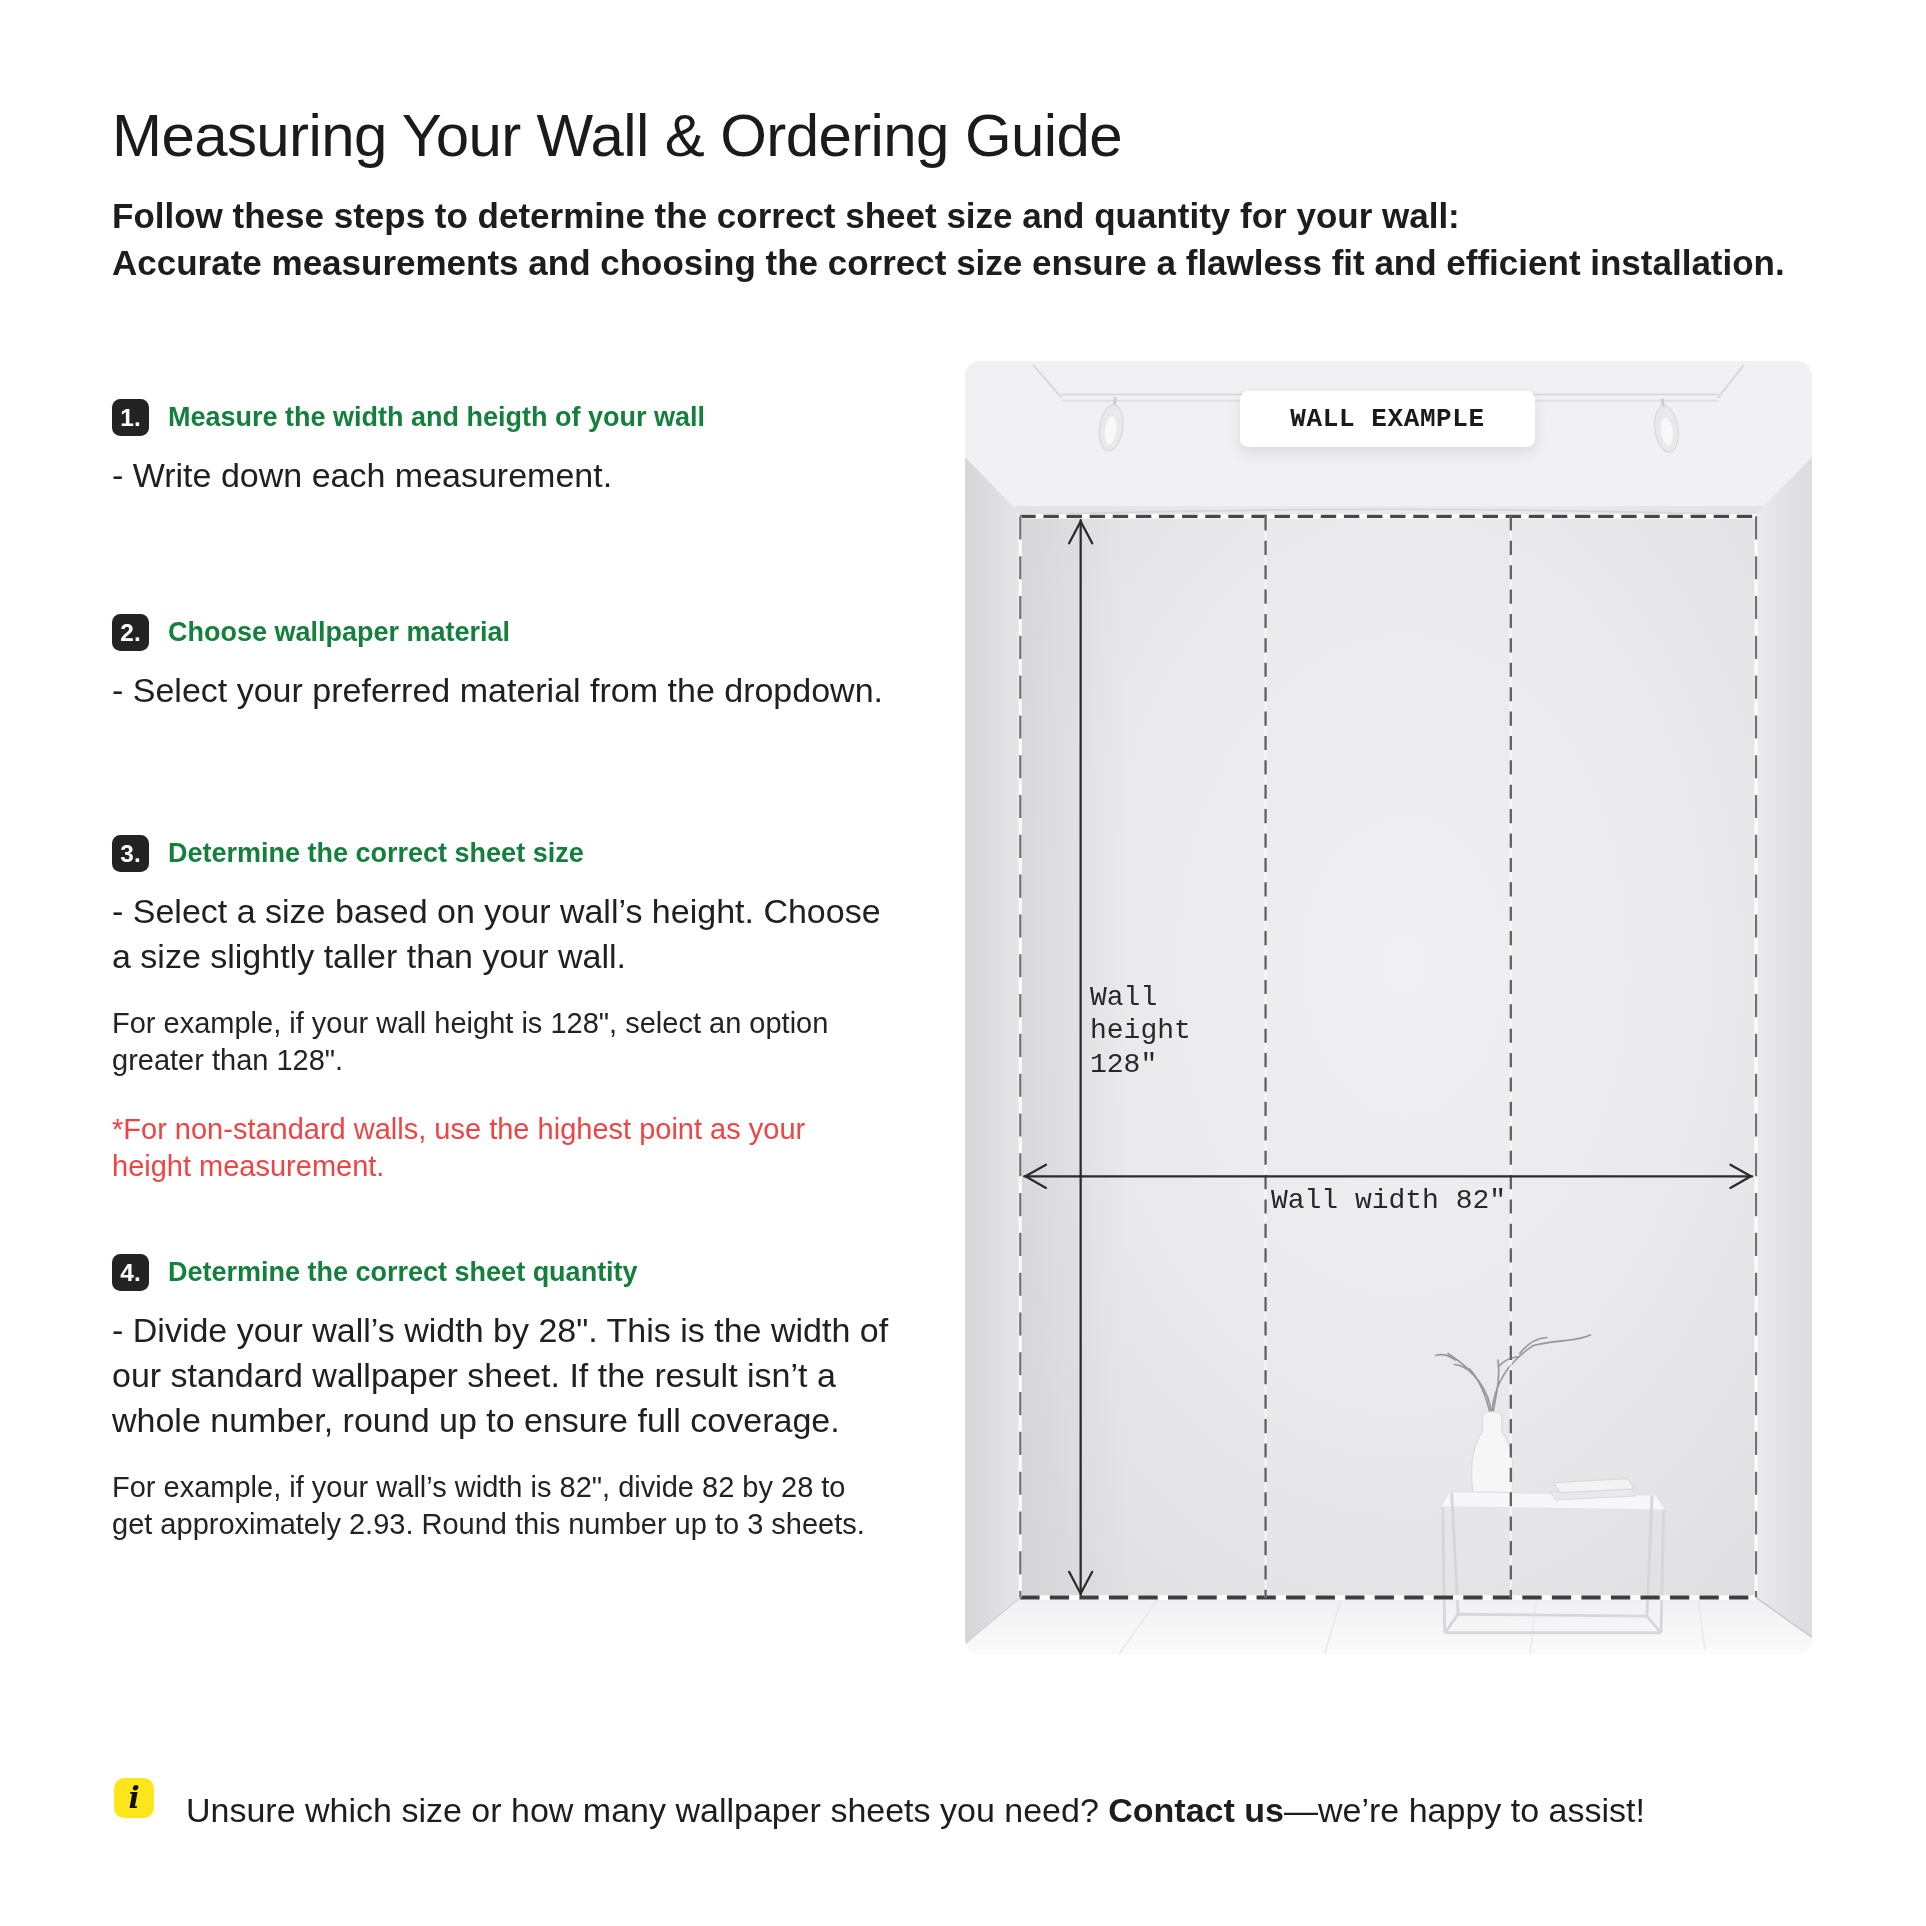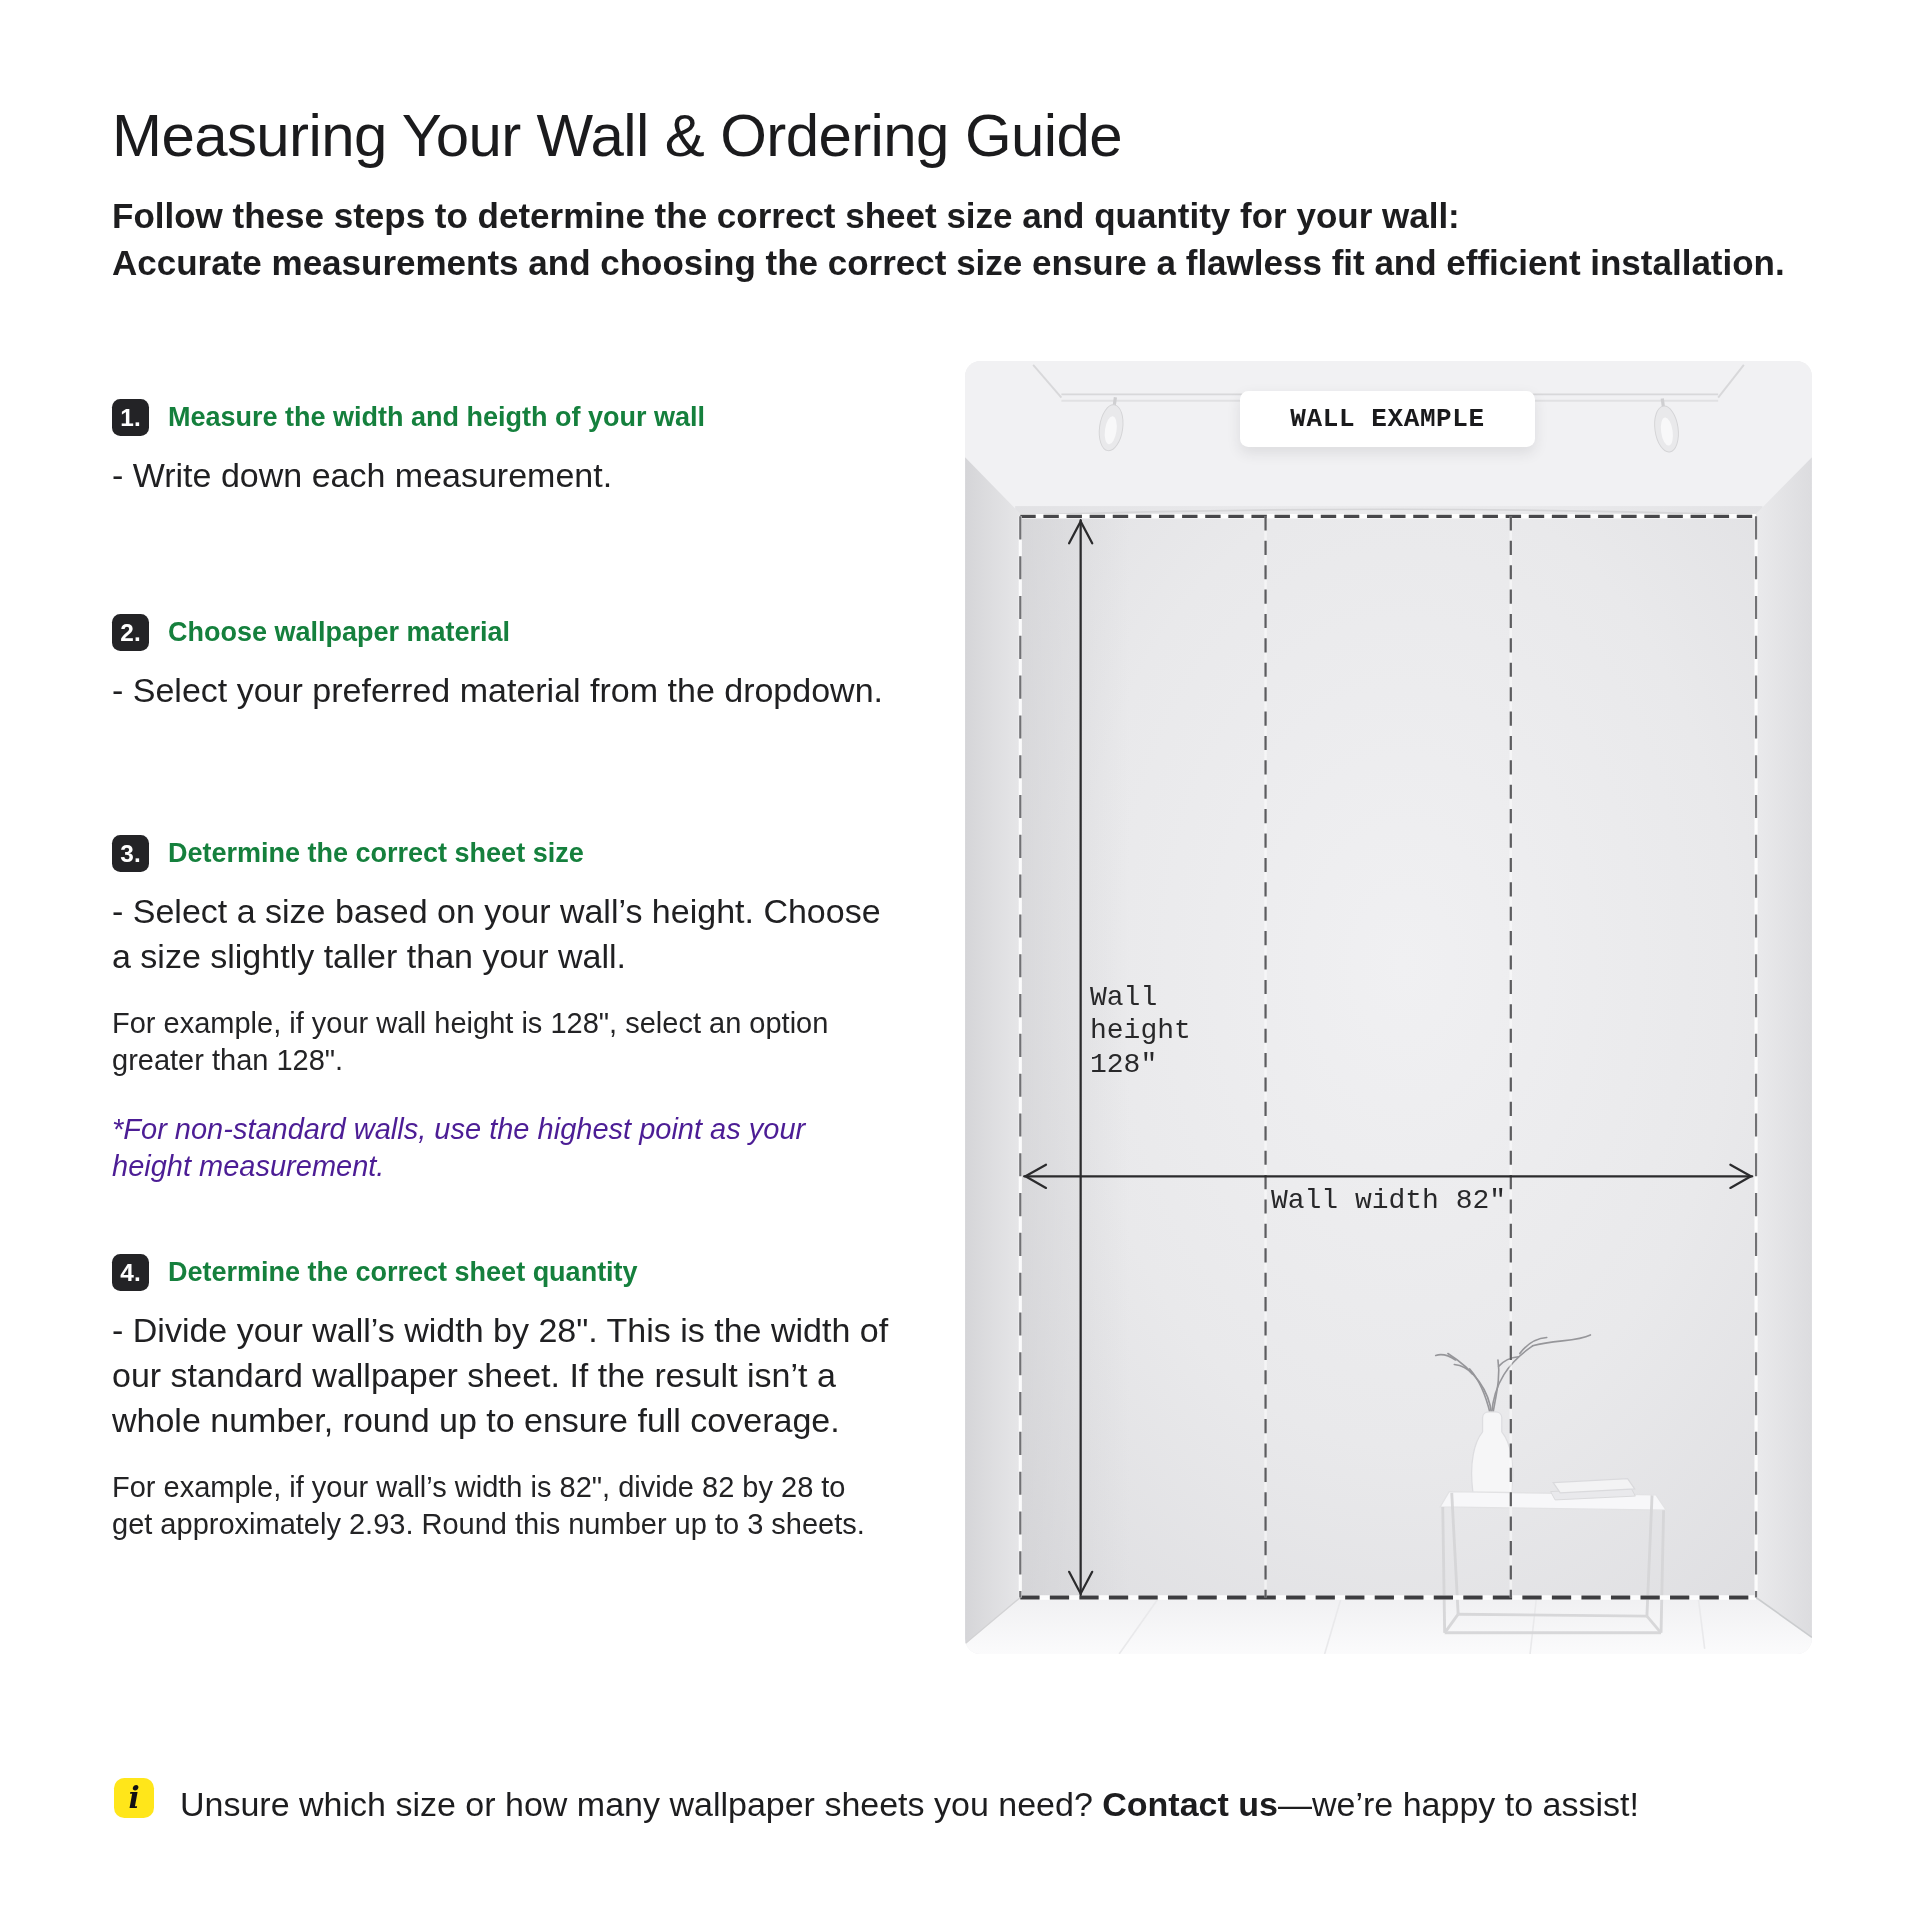--- a/index.html
+++ b/index.html
@@ -20,21 +20,21 @@
   .step{position:absolute;left:112px;width:841px;}
   .step-head{display:flex;align-items:center;gap:19px;}
   .badge{
     width:37px;height:37px;border-radius:8.3px;background:#232326;color:#fff;
     display:flex;align-items:center;justify-content:center;
     font-size:24.4px;font-weight:700;flex:0 0 auto;
   }
   .step-heading{font-size:27px;font-weight:700;color:#15803d;margin:0;}
   .step-body{margin:16.7px 0 0 0;font-size:34px;line-height:1.33;color:#202022;max-width:799px;}
   .step-example{margin:26px 0 0 0;font-size:29px;line-height:1.28;color:#232325;max-width:780px;}
-  .step-note{margin:32px 0 0 0;font-size:29px;line-height:1.28;color:#4c1d95;max-width:780px;font-style:italic;}
+  .step-note{margin:32px 0 0 0;font-size:29px;line-height:1.28;color:#ef4444;max-width:780px;}
 
   
   .wall-photo{
     left:965px;top:361px;width:847px;height:1293px;border-radius:15.4px;overflow:hidden;
     background:#ededef;
   }
   .wall-photo svg{display:block;width:100%;height:100%;}
   .wall-example-box{
     position:absolute;left:275px;top:29.5px;width:295px;height:56px;background:#ffffff;border-radius:8.3px;
     display:flex;align-items:center;justify-content:center;
@@ -239,17 +239,17 @@
     <span>WALL EXAMPLE</span>
   </div>
   <div class="height-label">Wall height 128"</div>
   <div class="width-label">Wall width 82"</div>
 </figure>
 
 <div class="abs footer-note">
   <span class="info-icon">
     <i>i</i>
   </span>
-  <p class="footer-text" style="margin:4px;">
+  <p class="footer-text" style="margin:10px;">
     <span>Unsure which size or how many wallpaper sheets you need? </span><strong>Contact us</strong><span>—we’re happy to assist!</span>
   </p>
 </div>
 
 
 </body></html>

